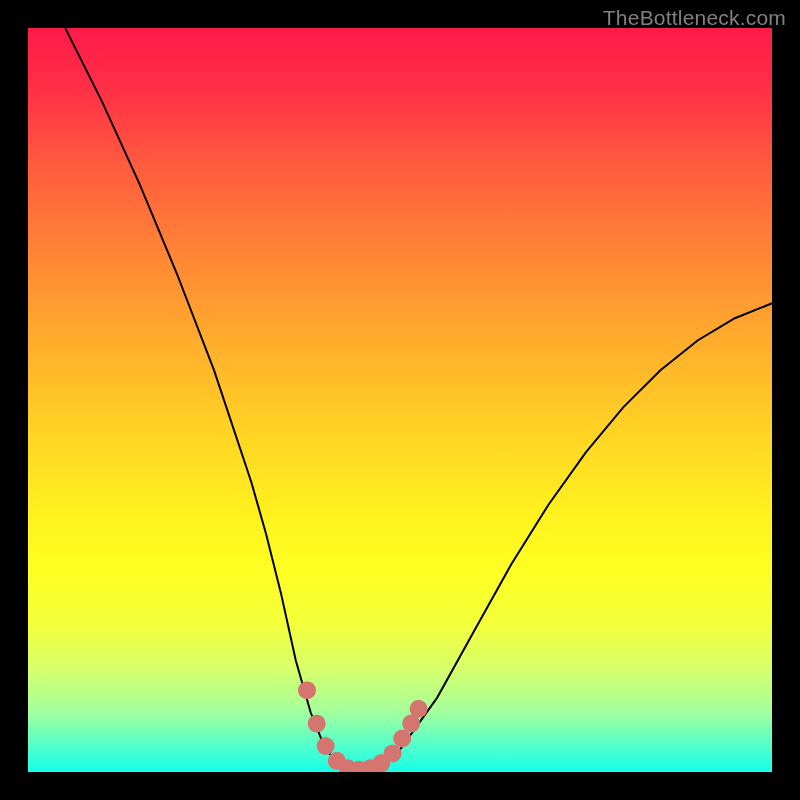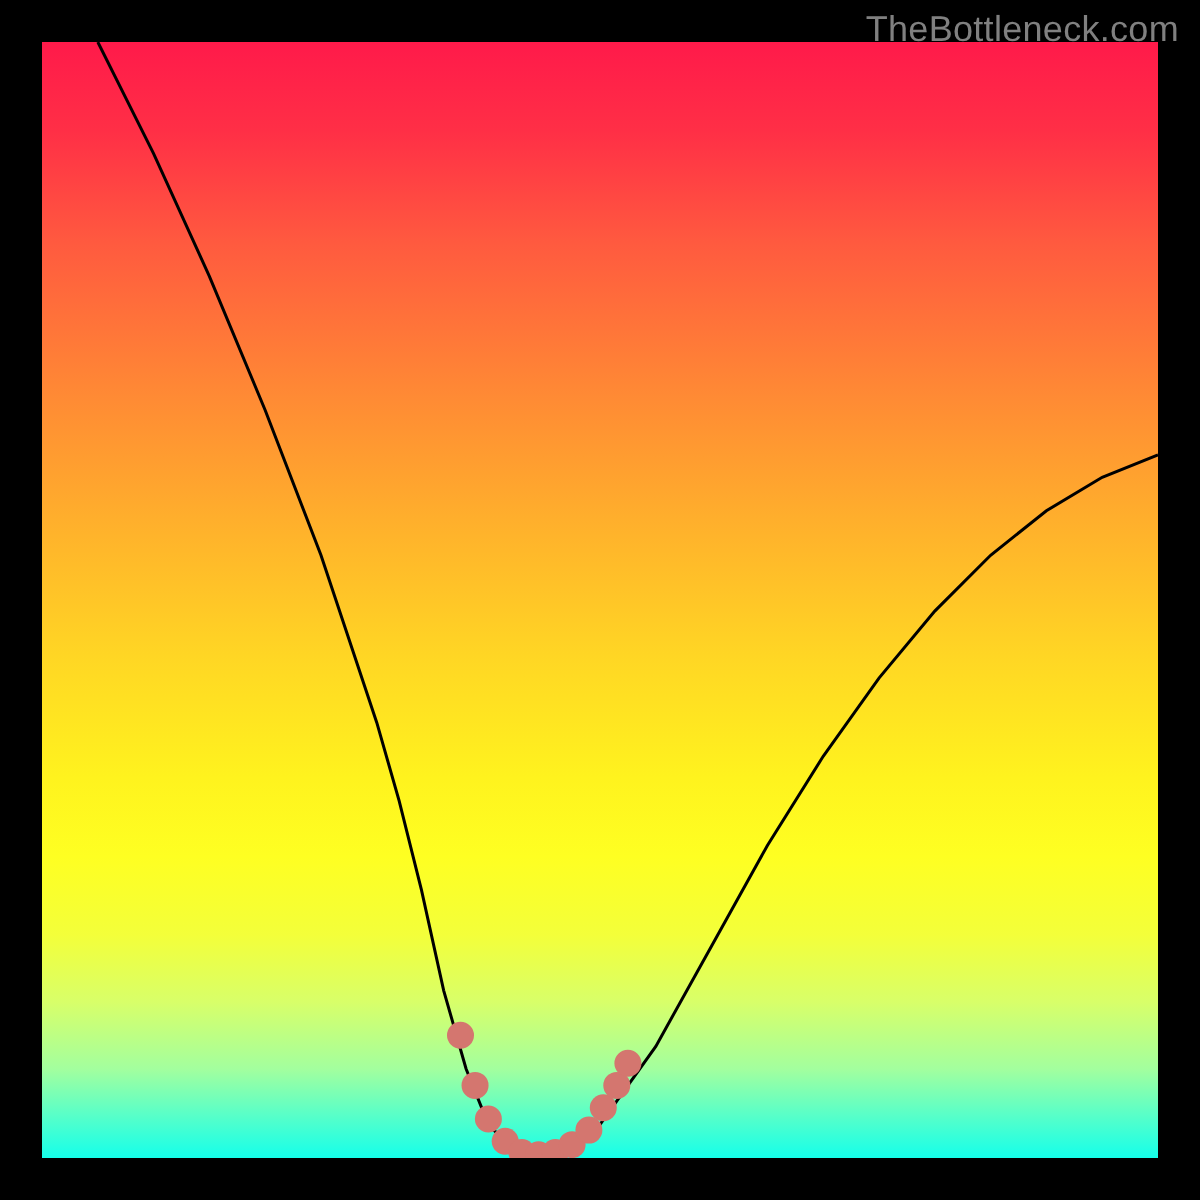--- a/index.html
+++ b/index.html
@@ -31,21 +31,21 @@
       #a3ff9e 92%,
       #5bffc7 96%,
       #15ffea 100%
     );
   }
   .watermark {
     position: absolute;
     top: 6px;
     right: 14px;
     color: #808080;
-    font-size: 24px;
+    font-size: 21px;
     letter-spacing: 0.2px;
     font-weight: 500;
   }
   svg.curve {
     position: absolute;
     left: 0;
     top: 0;
     width: 744px;
     height: 744px;
   }

